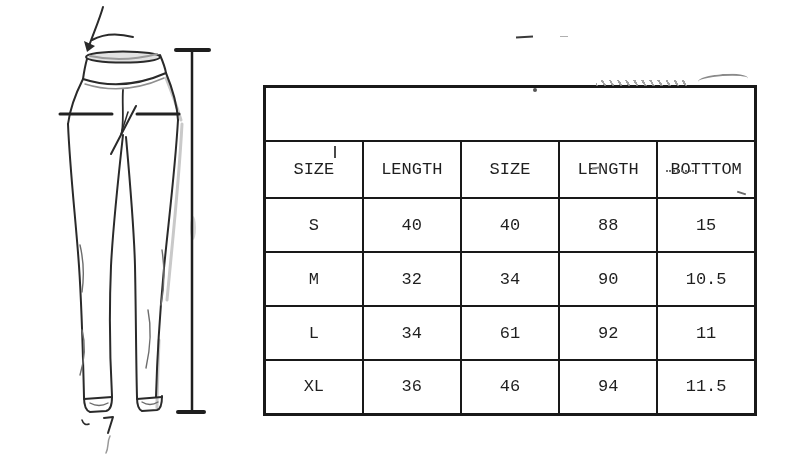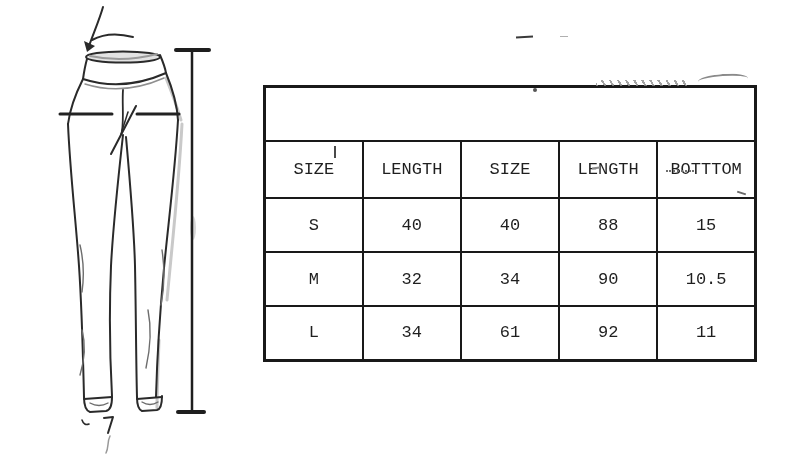--- a/index.html
+++ b/index.html
@@ -170,20 +170,27 @@
           <td>90</td>
           <td>10.5</td>
         </tr>
         <tr>
           <td>L</td>
           <td>34</td>
           <td>61</td>
           <td>92</td>
           <td>11</td>
         </tr>
+        <tr>
+          <td>XL</td>
+          <td>36</td>
+          <td>46</td>
+          <td>94</td>
+          <td>11.5</td>
+        </tr>
       </tbody>
   </table>
 
   <div>
     <div class="artifact a-dash1"></div>
     <div class="artifact a-dash2"></div>
     <div class="artifact a-hatch"></div>
     <div class="artifact a-curve"></div>
     <div class="artifact a-tick"></div>
     <div class="artifact a-dots"></div>

